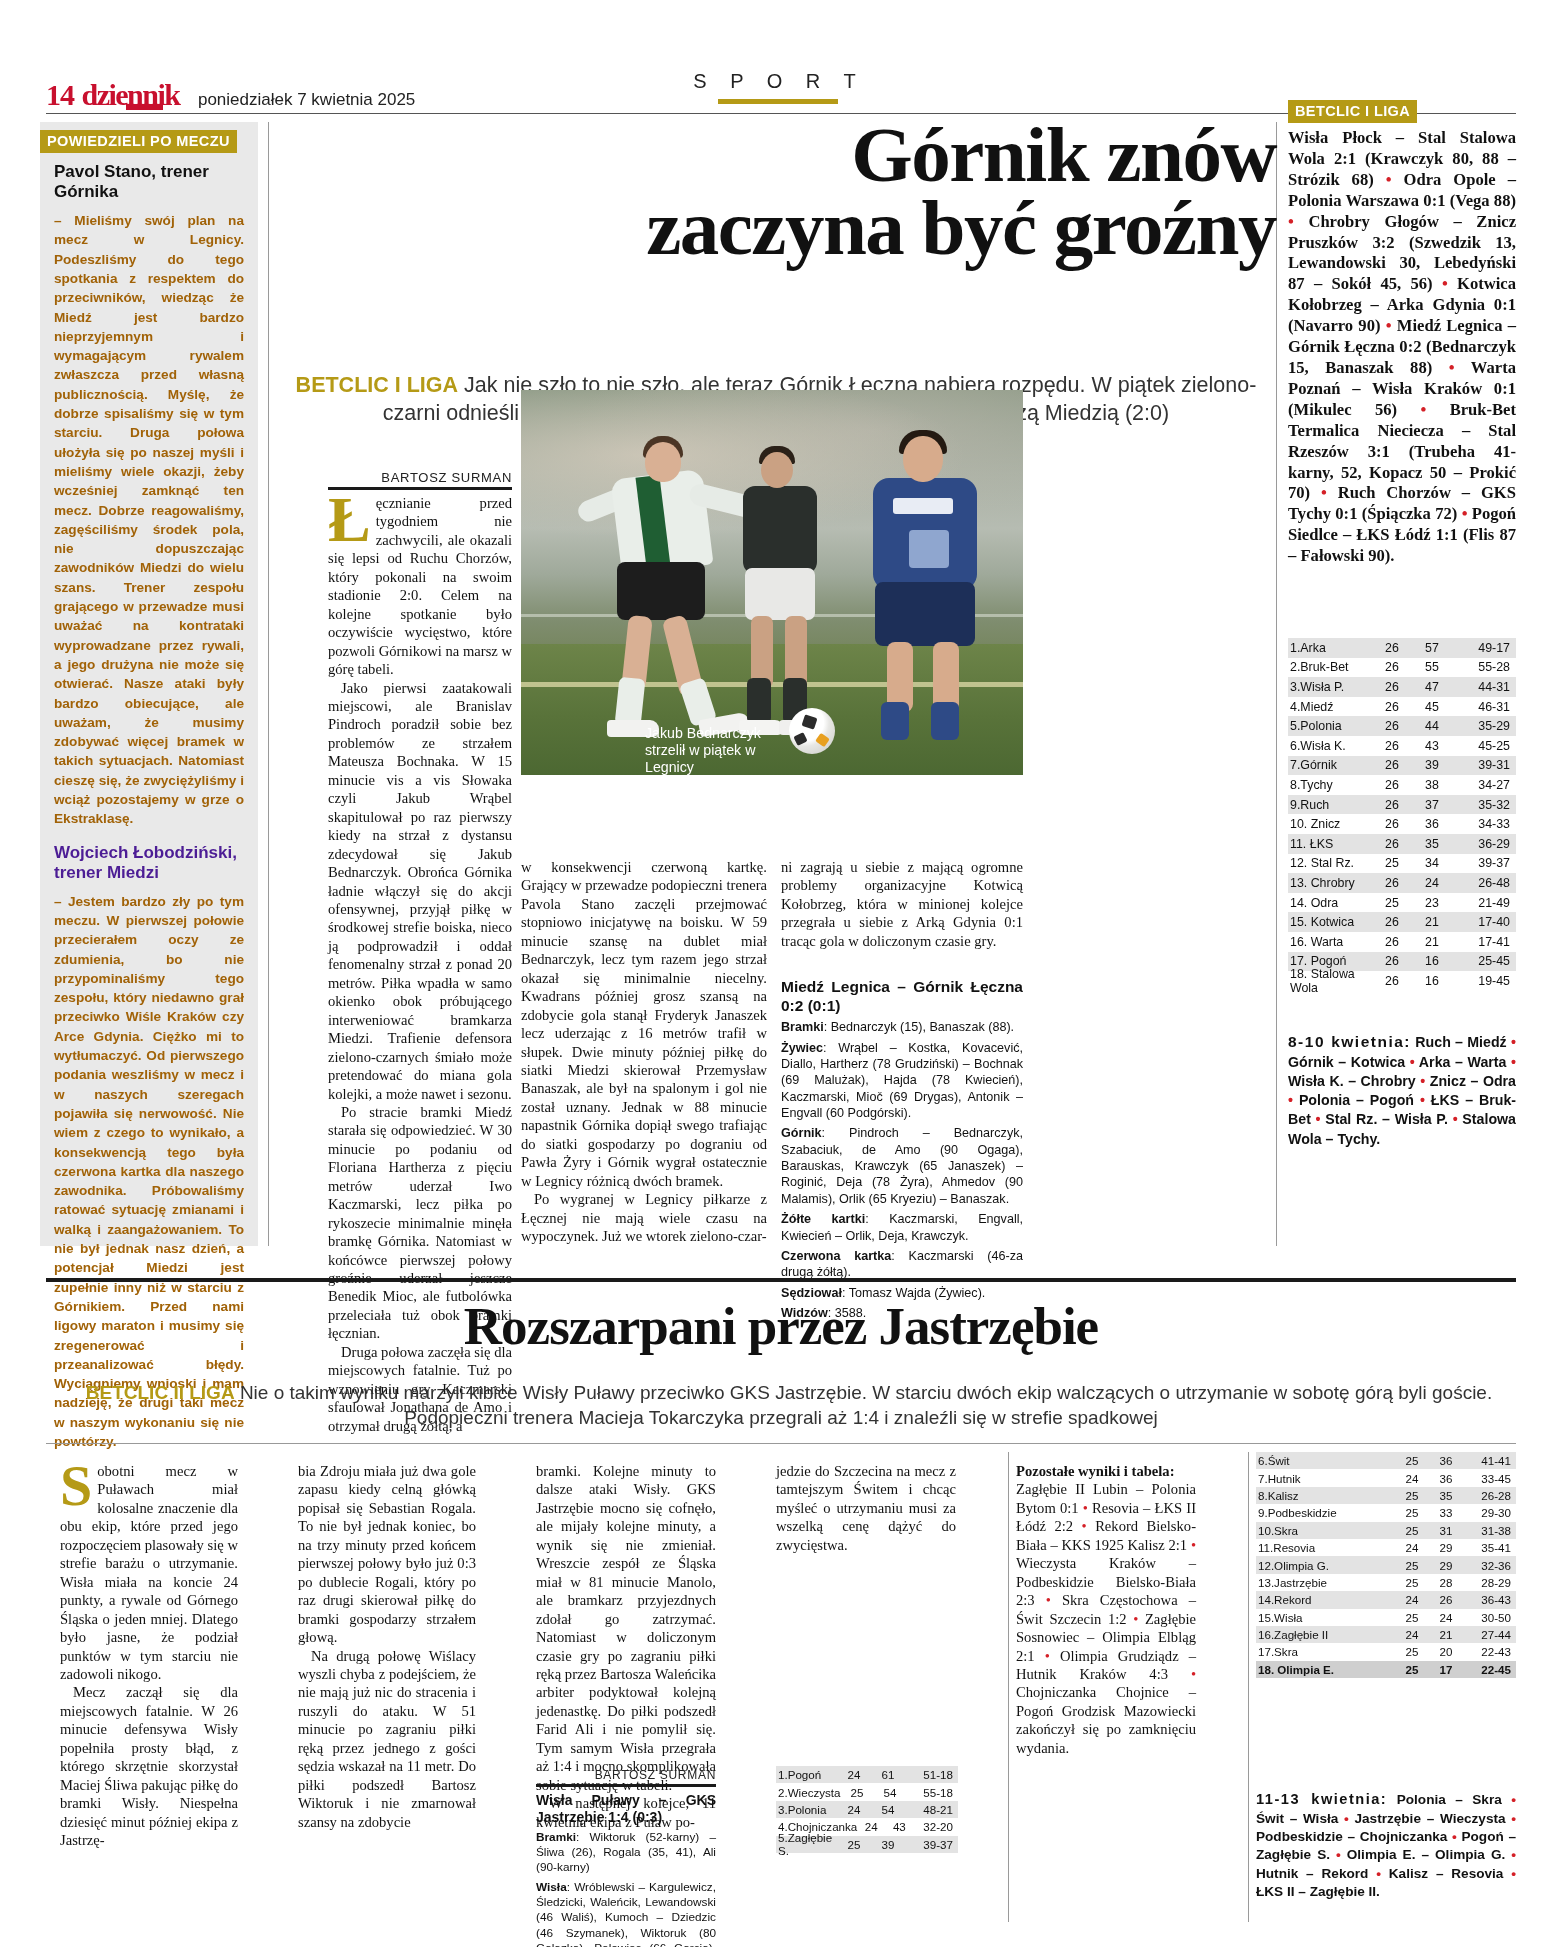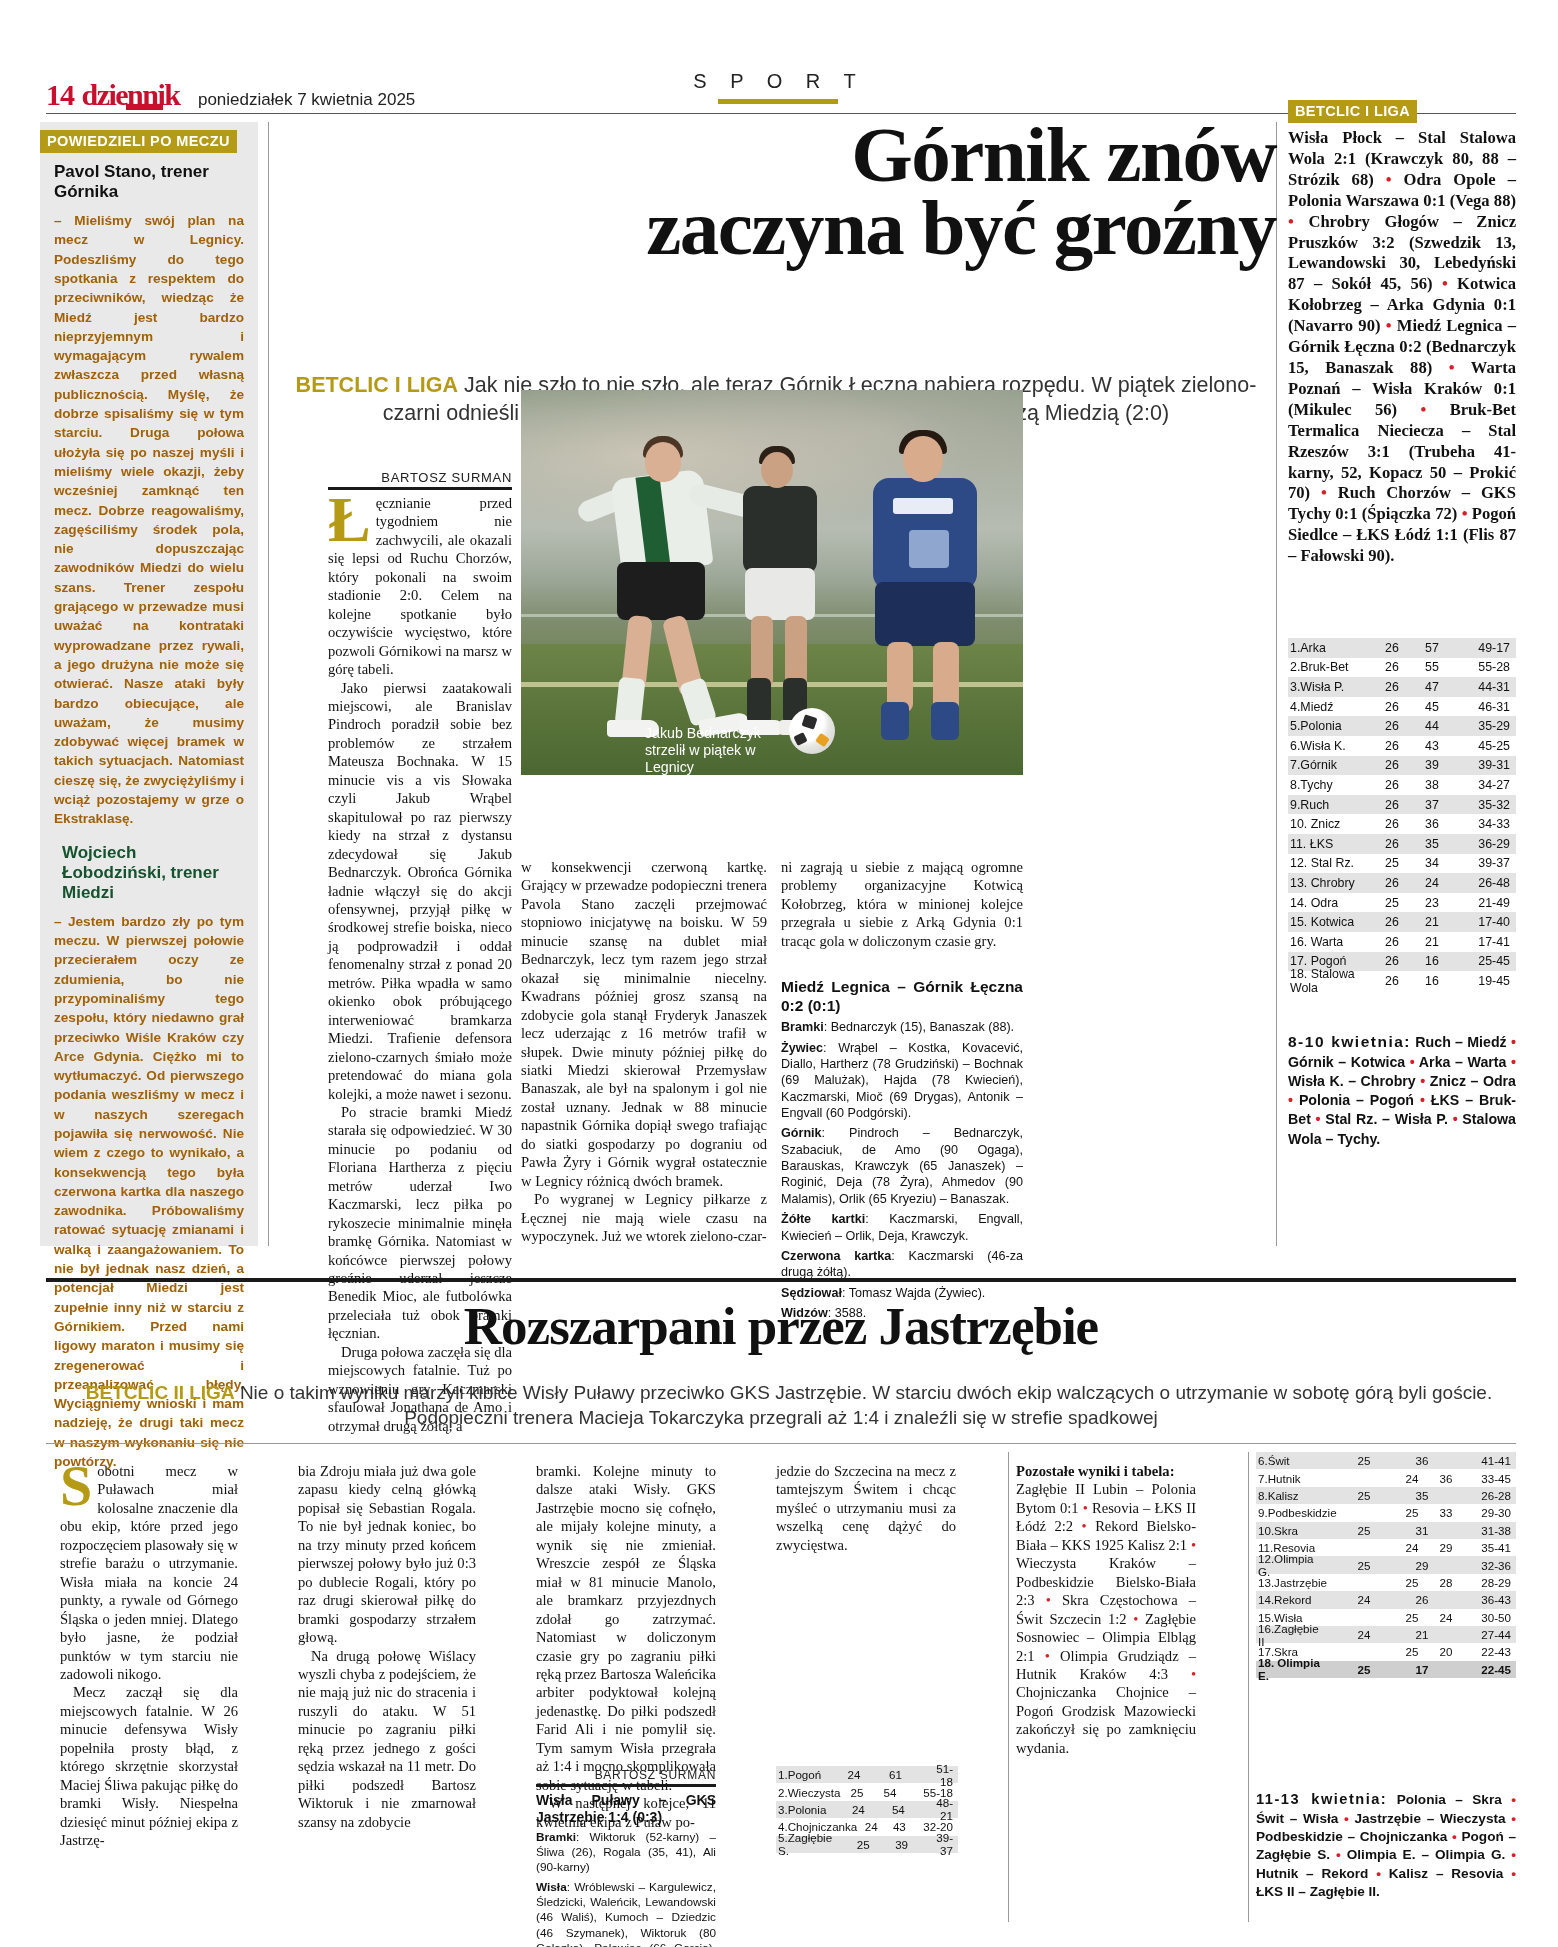--- a/index.html
+++ b/index.html
@@ -26,21 +26,21 @@
   
   .vrule{position:absolute;width:1px;background:#9a9a9a;}
 
   
   .quotebox{position:absolute;left:40px;top:122px;width:218px;height:1124px;background:#e9e9e9;}
   .kicker{display:inline-block;background:#b59a16;color:#fff;font-weight:700;font-size:14.5px;letter-spacing:.4px;padding:3px 7px 4px 7px;}
   .qb-inner{padding:0 14px;}
   .qb-kickwrap{padding:8px 0 0 0;}
   .qb-name{font-weight:700;font-size:17px;line-height:1.18;margin:9px 0 9px 0;color:#111;}
   .qb-p{font-size:13.6px;line-height:1.42;font-weight:700;color:#a16207;text-align:justify;margin:0 0 9px 0;}
-  .qb-name2{font-weight:700;font-size:17px;line-height:1.18;margin:14px 0 9px 8px;color:#14532d;}
+  .qb-name2{font-weight:700;font-size:17px;line-height:1.18;margin:14px 0 9px 0;color:#4c1d95;}
 
   
   .headline{position:absolute;left:276px;top:118px;width:1000px;
     font-family:"Liberation Serif",serif;font-weight:700;
     font-size:79px;line-height:.93;letter-spacing:-1.5px;text-align:right;color:#111;}
   .deck{position:absolute;left:276px;top:372px;width:1000px;text-align:center;
     font-size:21.5px;line-height:1.3;color:#333;}
   .deck b{color:#b59a16;font-weight:700;}
 
   
@@ -139,21 +139,21 @@
   .hdiv2{position:absolute;left:46px;top:1443px;width:1470px;height:1px;background:#999;}
 
   .artcol2{position:absolute;font-family:"Liberation Serif",serif;font-size:14.6px;line-height:1.265;text-align:justify;color:#111;}
   .artcol2 p{margin:0;text-indent:13px;}
   .artcol2 p.noind{text-indent:0;}
   .byline2{position:absolute;font-size:12px;letter-spacing:.7px;color:#222;text-align:right;
     border-bottom:3px solid #1a1a1a;padding-bottom:2px;}
 
   .tbl2{position:absolute;font-size:11.6px;color:#111;font-family:"Liberation Sans",sans-serif;}
   .tbl2 .row{display:flex;align-items:center;height:17.4px;padding:0 2px;}
-  .tbl2 .row.alt{background:#e3e3e3;gap:24px;}
+  .tbl2 .row.alt{background:#e3e3e3;}
   .tbl2 .row.hl{background:#cfcfcf;font-weight:700;}
   .tbl2 .c1{flex:1;}
   .tbl2 .c2{width:34px;text-align:center;}
   .tbl2 .c3{width:34px;text-align:center;}
   .tbl2 .c4{width:48px;text-align:right;padding-right:3px;}
 </style>
 </head>
 <body>
 
 <div class="page">

